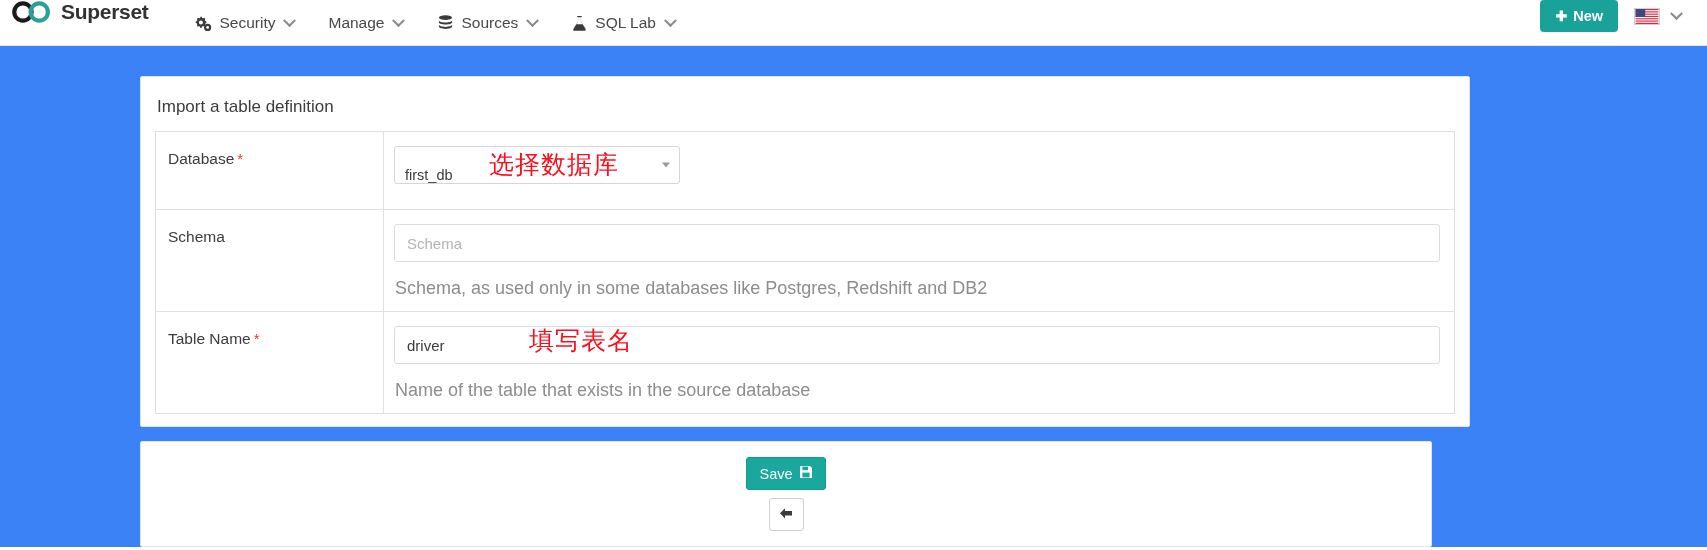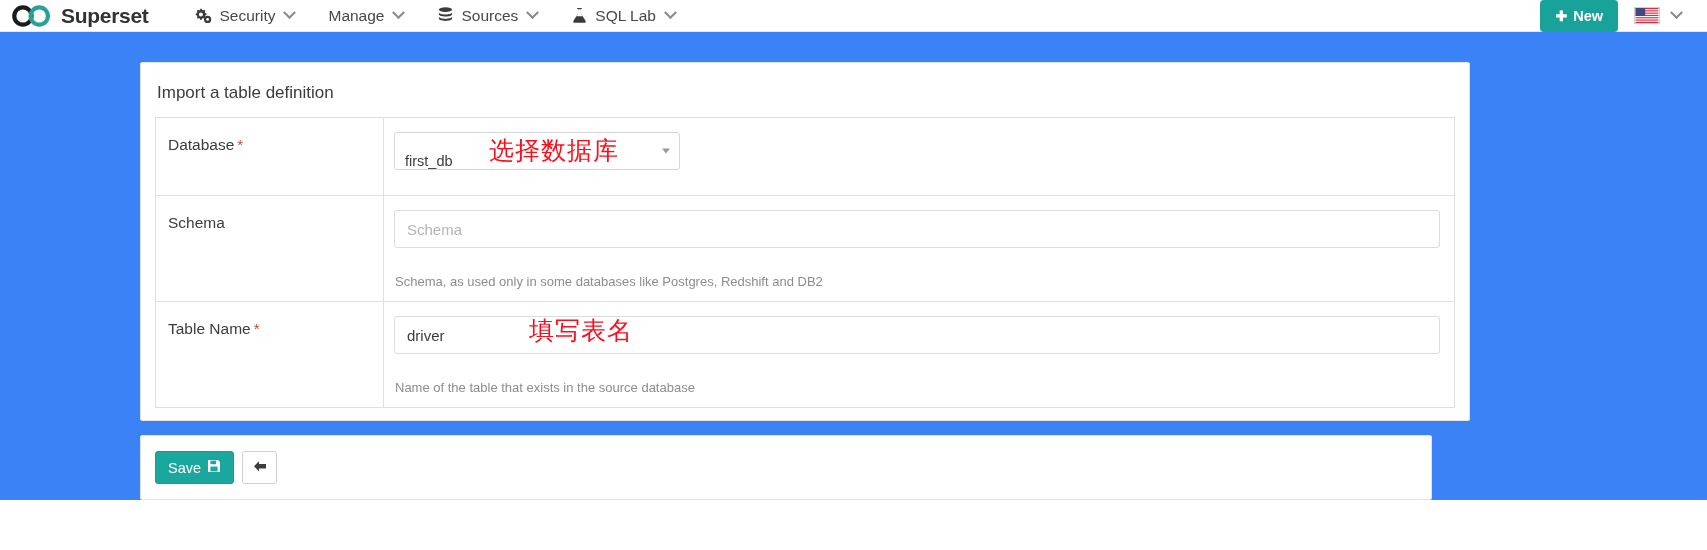--- a/index.html
+++ b/index.html
@@ -6,25 +6,25 @@
   html, body {
     margin: 0; padding: 0;
     width: 1707px; height: 550px;
     background: #ffffff;
     font-family: "Liberation Sans", sans-serif;
     overflow: hidden;
   }
 
   
   .navbar {
-    height: 32px;
+    height: 46px;
     background: #ffffff;
     border-bottom: 1px solid #e8e8e8;
     display: flex;
-    align-items: center;
+    align-items: flex-start;
     padding: 0 16px 0 8px;
     position: relative;
   }
   .brand {
     display: flex;
     align-items: center;
     gap: 9px;
     margin-right: 30px;
     padding-left: 4px;
   }
@@ -155,23 +155,23 @@
     border-radius: 3px;
     padding: 0 12px;
     font-size: 15px;
     color: #3c3c3c;
     font-family: "Liberation Sans", sans-serif;
     background: #fff;
     outline: none;
   }
   .text-input::placeholder { color: #b4b4b4; }
   .help-text {
-    font-size: 13px;
+    font-size: 18px;
     color: #8d8d8d;
-    margin-top: 26px;
+    margin-top: 16px;
     padding-left: 1px;
   }
 
   
   .annot {
     position: absolute;
     color: #fc0d1c;
     font-size: 25px;
     font-family: "DejaVu Sans", sans-serif;
     font-weight: 500;
@@ -187,20 +187,21 @@
     width: 1292px;
     margin-left: 140px;
     margin-top: 14px;
     background: #ffffff;
     border: 1px solid #e3e3e3;
     border-radius: 2px;
     padding: 15px 14px;
     display: flex;
     align-items: center;
     gap: 8px;
+    flex-direction: column;
   }
   .btn-save {
     background: #1aa79e;
     border: 1px solid #179a91;
     color: #ffffff;
     border-radius: 3px;
     height: 33px;
     padding: 0 12px;
     font-size: 14.5px;
     font-family: "Liberation Sans", sans-serif;

